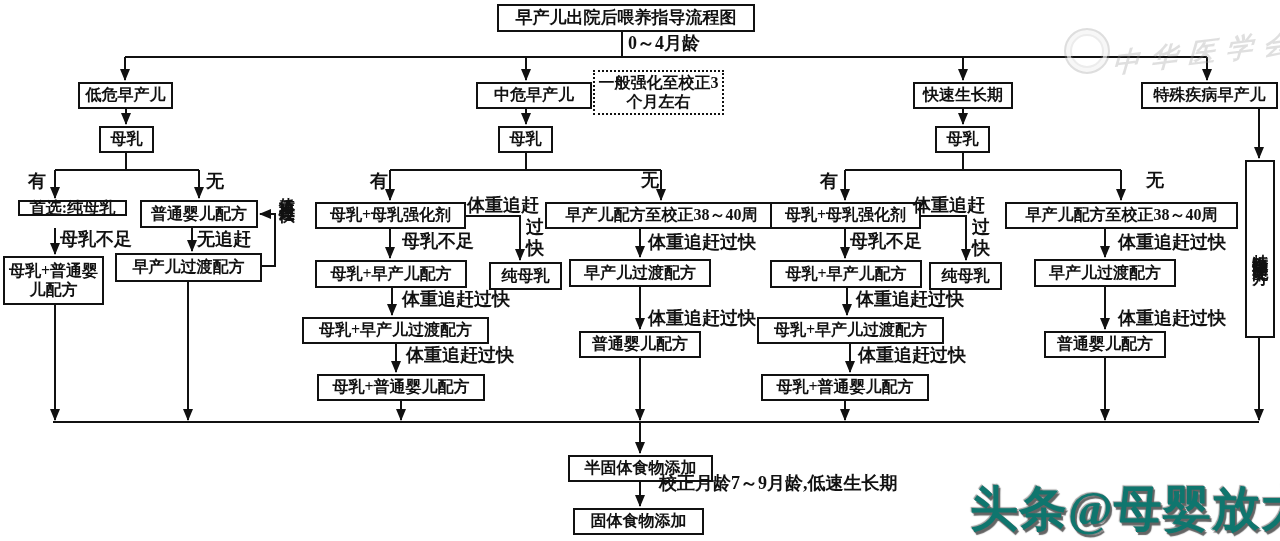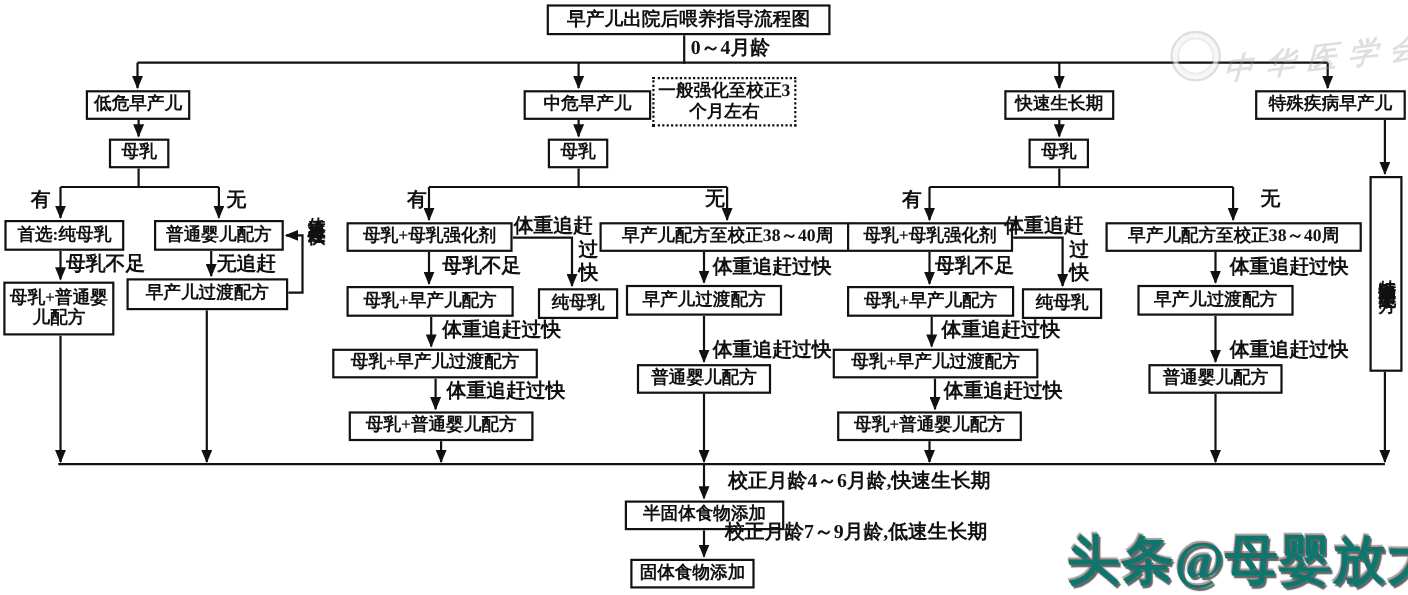--- a/index.html
+++ b/index.html
@@ -101,21 +101,21 @@
     <div class="node box" style="left: 78px; top: 82px; width: 95px; height: 27px;">低危早产儿</div>
     <div class="node box" style="left: 476px; top: 82px; width: 116px; height: 27px;">中危早产儿</div>
     <div class="node box" style="left: 913px; top: 82px; width: 100px; height: 27px;">快速生长期</div>
     <div class="node box" style="left: 1141px; top: 82px; width: 137px; height: 27px;">特殊疾病早产儿</div>
     <div class="node dashed" style="left: 593px; top: 70px; width: 131px; height: 45px; text-align: center;">一般强化至校正3个月左右</div>
     <div class="node box" style="left: 99px; top: 126px; width: 55px; height: 27px;">母乳</div>
     <div class="node box" style="left: 498px; top: 126px; width: 55px; height: 27px;">母乳</div>
     <div class="node box" style="left: 935px; top: 126px; width: 55px; height: 27px;">母乳</div>
     <div class="node label" style="left: 28px; top: 172px;">有</div>
     <div class="node label" style="left: 206px; top: 172px;">无</div>
-    <div class="node box" style="left: 4px; top: 200px; width: 109px; height: 28px;">首选:纯母乳</div>
+    <div class="node box" style="left: 18px; top: 200px; width: 109px; height: 16px;">首选:纯母乳</div>
     <div class="node box" style="left: 140px; top: 200px; width: 118px; height: 28px;">普通婴儿配方</div>
     <div class="node label" style="left: 60px; top: 230px;">母乳不足</div>
     <div class="node label" style="left: 197px; top: 230px;">无追赶</div>
     <div class="node box" style="left: 3px; top: 256px; width: 101px; height: 49px;">母乳+普通婴儿配方</div>
     <div class="node box" style="left: 115px; top: 253px; width: 147px; height: 29px;">早产儿过渡配方</div>
     <div class="node vlabel" style="left: 279px; top: 184px; height: 130px;">体重追赶过快</div>
     <div class="node label" style="left: 370px; top: 172px;">有</div>
     <div class="node label" style="left: 641px; top: 171px;">无</div>
     <div class="node box" style="left: 315px; top: 202px; width: 151px; height: 27px;">母乳+母乳强化剂</div>
     <div class="node box" style="left: 545px; top: 202px; width: 233px; height: 27px;">早产儿配方至校正38～40周</div>
@@ -145,21 +145,20 @@
     <div class="node box" style="left: 770px; top: 260px; width: 152px; height: 28px;">母乳+早产儿配方</div>
     <div class="node label" style="left: 856px; top: 290px;">体重追赶过快</div>
     <div class="node box" style="left: 757px; top: 317px; width: 187px; height: 27px;">母乳+早产儿过渡配方</div>
     <div class="node label" style="left: 858px; top: 346px;">体重追赶过快</div>
     <div class="node box" style="left: 761px; top: 374px; width: 168px; height: 27px;">母乳+普通婴儿配方</div>
     <div class="node label" style="left: 1118px; top: 233px;">体重追赶过快</div>
     <div class="node box" style="left: 1034px; top: 259px; width: 142px; height: 28px;">早产儿过渡配方</div>
     <div class="node label" style="left: 1118px; top: 309px;">体重追赶过快</div>
     <div class="node box" style="left: 1044px; top: 331px; width: 122px; height: 27px;">普通婴儿配方</div>
     <div class="node vbox" style="left: 1245px; top: 160px; width: 30px; height: 178px;">特殊医学用途配方</div>
-    <div class="node label" style="left: 662px; top: 428px;">校正月龄4～6月龄,快速生长期</div>
     <div class="node box" style="left: 568px; top: 455px; width: 145px; height: 27px;">半固体食物添加</div>
     <div class="node label" style="left: 659px; top: 474px;">校正月龄7～9月龄,低速生长期</div>
-    <div class="node box" style="left: 573px; top: 508px; width: 113px; height: 27px;">固体食物添加</div>
+    <div class="node box" style="left: 573px; top: 508px; width: 131px; height: 27px;">固体食物添加</div>
   </div>
 
 <div class="wm-seal"></div>
 <div class="wm-script">中华医学会</div>
 <div class="wm-bottom">头条@母婴放大镜</div>
 
 </body></html>

